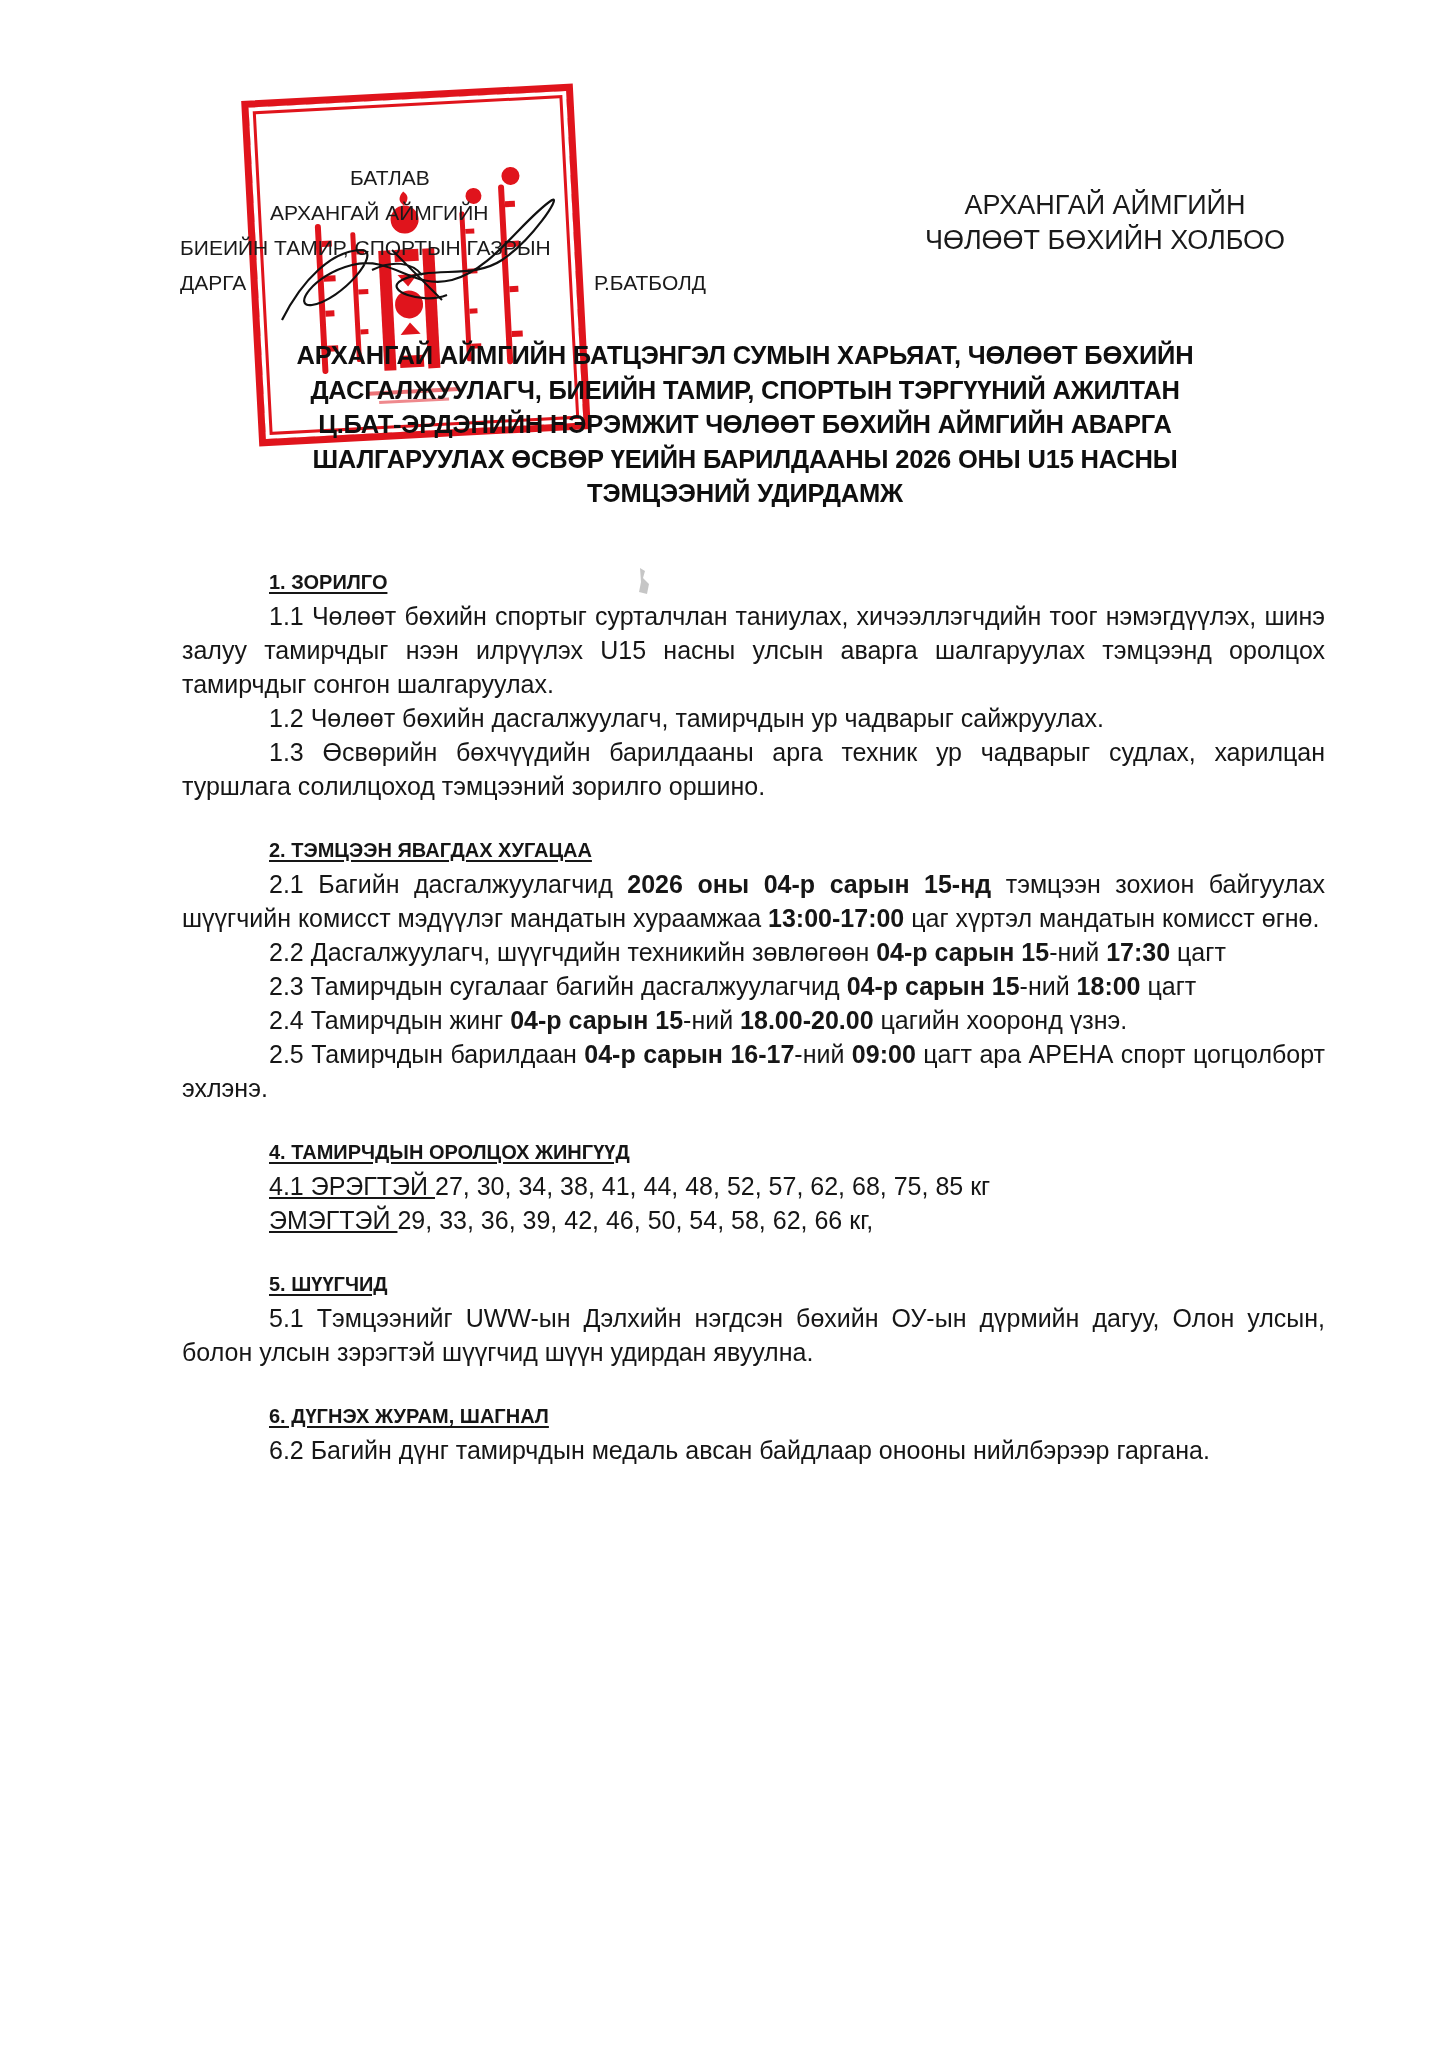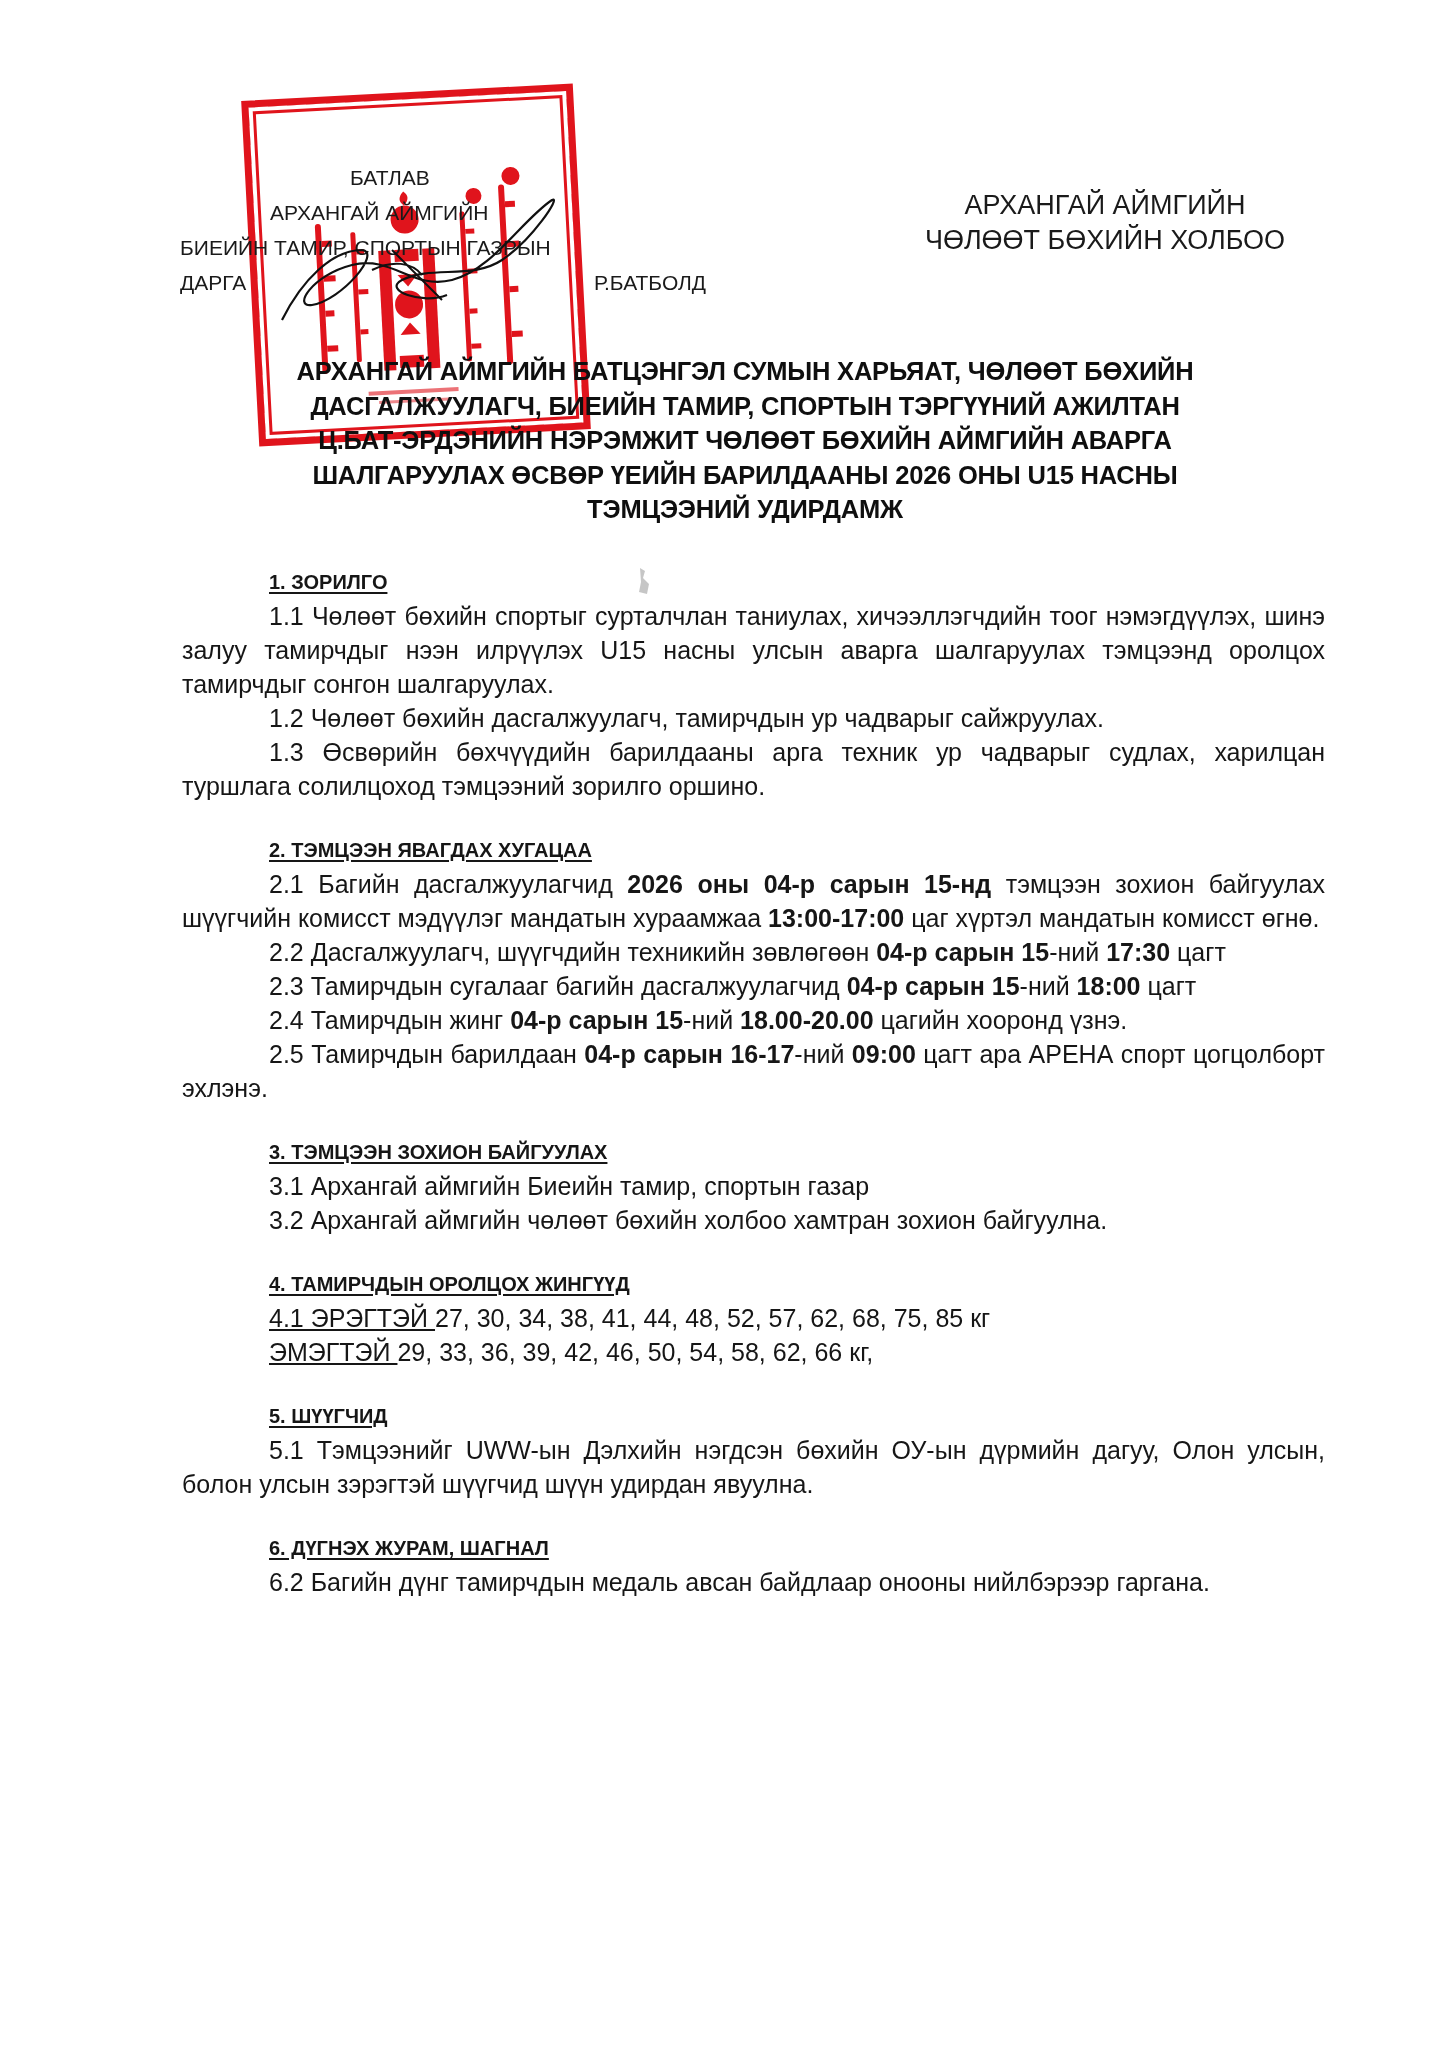--- a/index.html
+++ b/index.html
@@ -60,21 +60,21 @@
     }
     .signature {
       position: absolute;
       left: 272px;
       top: 180px;
       z-index: 3;
     }
     .title {
       position: absolute;
       left: 200px;
-      top: 354px;
+      top: 338px;
       width: 1090px;
       text-align: center;
       font-weight: bold;
       font-size: 25.5px;
       line-height: 34.5px;
       color: #0f0f0f;
       z-index: 2;
       letter-spacing: -0.2px;
     }
     
@@ -192,25 +192,20 @@
 
     <div class="section">
       <div class="sec-head">2. ТЭМЦЭЭН ЯВАГДАХ ХУГАЦАА</div>
       <div class="para"><span>2.1 Багийн дасгалжуулагчид </span><b>2026 оны 04-р сарын 15-нд</b><span> тэмцээн зохион байгуулах шүүгчийн комисст мэдүүлэг мандатын хураамжаа </span><b>13:00-17:00</b><span> цаг хүртэл мандатын комисст өгнө.</span></div>
       <div class="para"><span>2.2  Дасгалжуулагч, шүүгчдийн техникийн зөвлөгөөн </span><b>04-р сарын 15</b><span>-ний </span><b>17:30</b><span> цагт</span></div>
       <div class="para"><span>2.3  Тамирчдын  сугалааг багийн дасгалжуулагчид  </span><b>04-р сарын 15</b><span>-ний </span><b>18:00</b><span> цагт</span></div>
       <div class="para"><span>2.4  Тамирчдын жинг </span><b>04-р сарын 15</b><span>-ний </span><b>18.00-20.00</b><span> цагийн хооронд үзнэ.</span></div>
       <div class="para"><span>2.5  Тамирчдын барилдаан </span><b>04-р сарын 16-17</b><span>-ний </span><b>09:00</b><span> цагт ара АРЕНА спорт цогцолборт эхлэнэ.</span></div>
     </div>
 
-    <div class="section">
-      <div class="sec-head">3. ТЭМЦЭЭН ЗОХИОН БАЙГУУЛАХ</div>
-      <div class="para noindent">3.1 Архангай аймгийн Биеийн тамир, спортын газар</div>
-      <div class="para noindent">3.2 Архангай аймгийн чөлөөт бөхийн холбоо хамтран зохион байгуулна.</div>
-    </div>
 
     <div class="section">
       <div class="sec-head">4. ТАМИРЧДЫН ОРОЛЦОХ ЖИНГҮҮД</div>
       <div class="weights"><span class="u">4.1 ЭРЭГТЭЙ </span><span>27, 30, 34, 38, 41, 44, 48, 52, 57, 62, 68, 75, 85 кг</span></div>
       <div class="weights"><span class="u">ЭМЭГТЭЙ </span><span>29, 33, 36, 39, 42, 46, 50, 54, 58, 62, 66 кг,</span></div>
     </div>
 
     <div class="section">
       <div class="sec-head">5. ШҮҮГЧИД</div>
       <div class="para">5.1 Тэмцээнийг UWW-ын Дэлхийн нэгдсэн бөхийн ОУ-ын дүрмийн дагуу, Олон улсын, болон улсын зэрэгтэй шүүгчид шүүн удирдан явуулна.</div>

